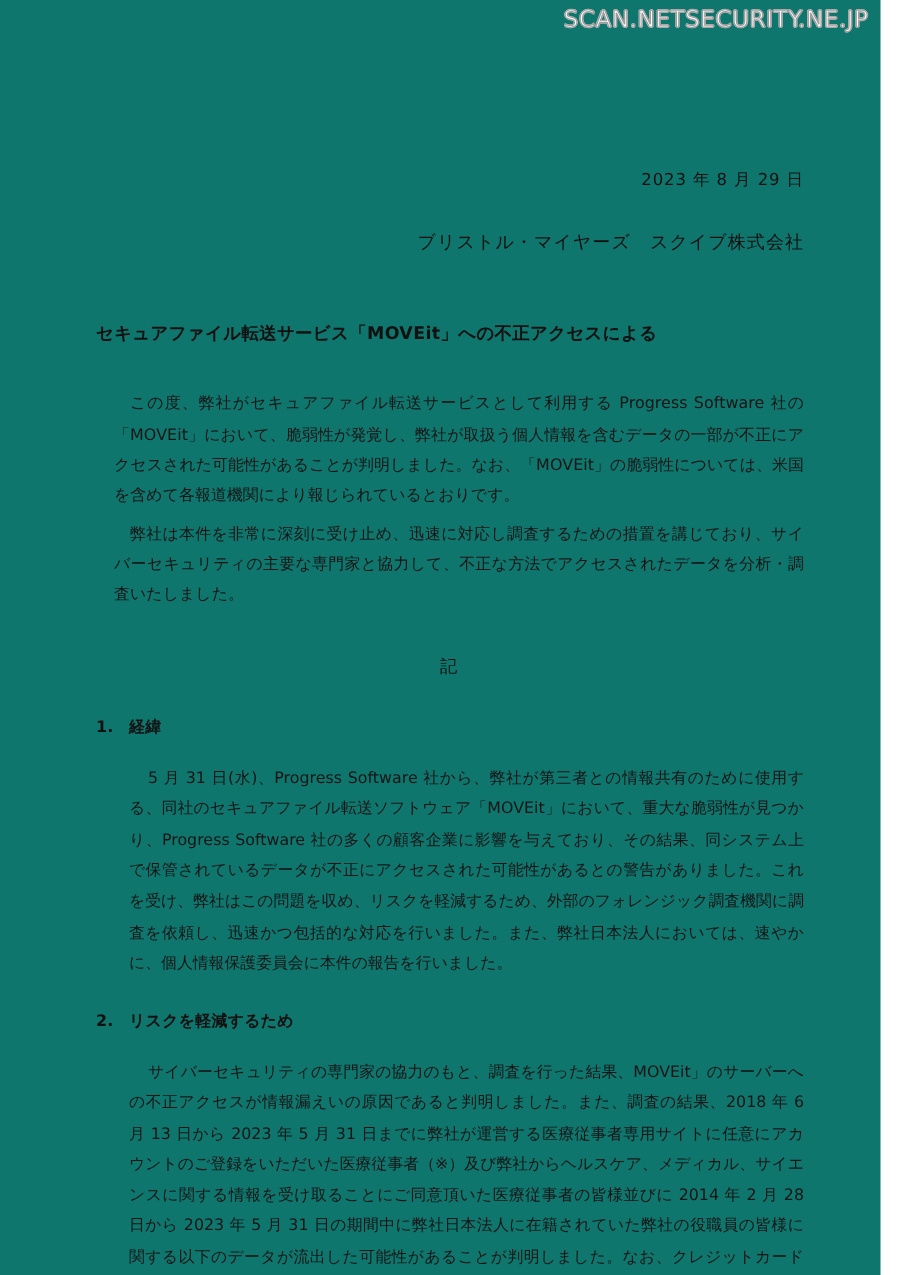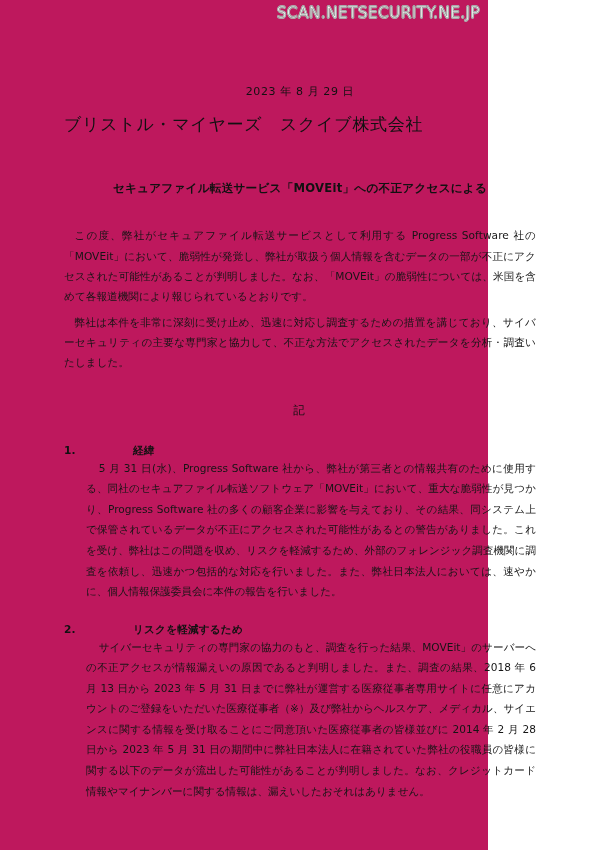--- a/index.html
+++ b/index.html
@@ -12,23 +12,23 @@
     height: 850px;
     background: #ffffff;
     font-family: "DejaVu Sans", "Liberation Sans", sans-serif;
     color: #1a1a1a;
     position: relative;
     overflow: hidden;
   }
 
   .page {
     position: relative;
-    width: 488px;
+    width: 587px;
     height: 850px;
-    background: #be185d;
+    background: #0f766e;
     box-sizing: border-box;
   }
 
   
   .watermark {
     position: absolute;
     top: 4px;
     right: 8px;
     font-size: 15.5px;
     letter-spacing: 0.3px;
@@ -48,56 +48,57 @@
   
   .doc-body {
     position: absolute;
     left: 64px;
     right: 64px;
     top: 0;
     width: 472px;
   }
 
   .date-line {
-    margin-top: 84px;
-    text-align: center;
+    margin-top: 112px;
+    text-align: right;
     font-size: 11px;
     letter-spacing: 0.6px;
     color: #111;
   }
 
   .company-line {
-    margin-top: 14px;
-    font-size: 17px;
+    margin-top: 26px;
+    text-align: right;
+    font-size: 12px;
     letter-spacing: 0.7px;
     color: #111;
     font-weight: 500;
   }
 
   .doc-title {
     margin-top: 42px;
-    text-align: center;
+    text-align: left;
     font-size: 11.6px;
     line-height: 1.85;
     letter-spacing: 0.25px;
     font-weight: 600;
     color: #111;
   }
   .doc-title .t-line { display: block; }
 
   .lead {
     margin-top: 26px;
     font-size: 10.6px;
     line-height: 1.92;
     letter-spacing: 0.05px;
     text-align: justify;
     color: #151515;
   }
   .lead p {
-    margin: 0 0 5px 0;
+    margin: 0 0 5px 12px;
     text-indent: 1em;
   }
 
   .kiji {
     margin-top: 30px;
     text-align: center;
     font-size: 11.5px;
     letter-spacing: 2px;
     color: #111;
   }
@@ -118,24 +119,23 @@
     display: flex;
     align-items: baseline;
   }
   .section-num {
     width: 22px;
     flex: 0 0 22px;
     text-align: left;
   }
   .section-title-txt {
     flex: 1 1 auto;
-    margin-left: 47px;
   }
   .section-body {
-    margin-top: 0;
+    margin-top: 17px;
     margin-left: 22px;
     font-size: 10.55px;
     line-height: 1.95;
     letter-spacing: 0.02px;
     text-align: justify;
     color: #151515;
     text-indent: 1.2em;
   }
 </style>
 </head>

